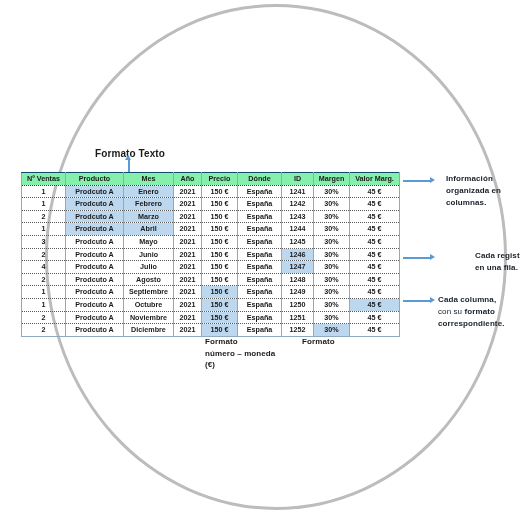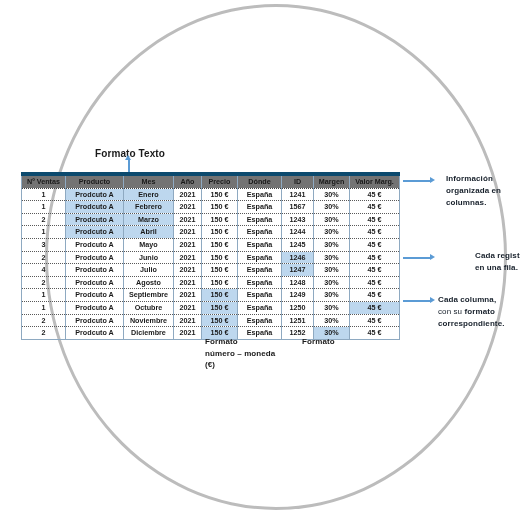--- a/index.html
+++ b/index.html
@@ -50,22 +50,22 @@
     text-align: center;
     padding: 0;
     height: 11.6px;
     line-height: 11.6px;
     white-space: nowrap;
     overflow: hidden;
     font-weight: bold;
     color: #1a1a1a;
   }
   table#data-table thead th {
-    background: #737373;
-    border-top: 4px solid #0c4a6e;
+    background: #86efac;
+    border-top: 1px solid #0c4a6e;
     border-bottom: 1px dotted #404040;
     font-size: 7.2px;
   }
   table#data-table tbody tr:last-child td {
     border-bottom: 1px solid #8ea9c1;
   }
   td.hl, th.hl { background: #bdd7ee; }
 
   
   col.c0 { width: 44px; }
@@ -197,21 +197,21 @@
           <td>30%</td>
           <td>45 €</td>
         </tr>
         <tr>
           <td>1</td>
           <td class="hl">Prodcuto A</td>
           <td class="hl">Febrero</td>
           <td>2021</td>
           <td>150 €</td>
           <td>España</td>
-          <td>1567</td>
+          <td>1242</td>
           <td>30%</td>
           <td>45 €</td>
         </tr>
         <tr>
           <td>2</td>
           <td class="hl">Prodcuto A</td>
           <td class="hl">Marzo</td>
           <td>2021</td>
           <td>150 €</td>
           <td>España</td>

